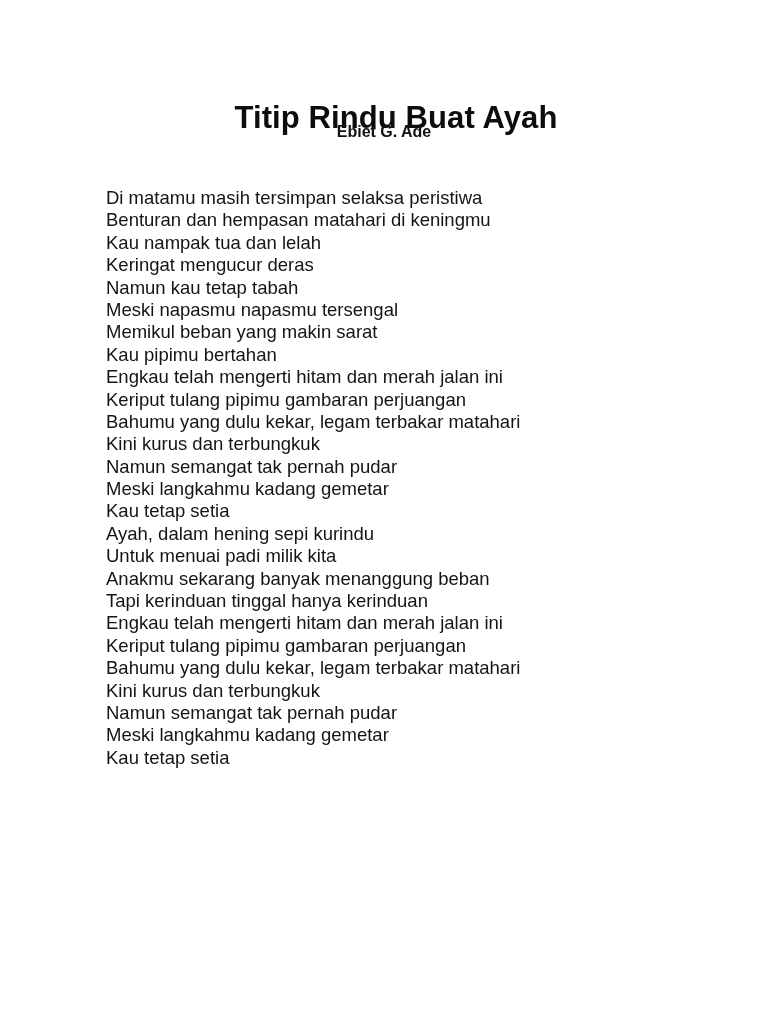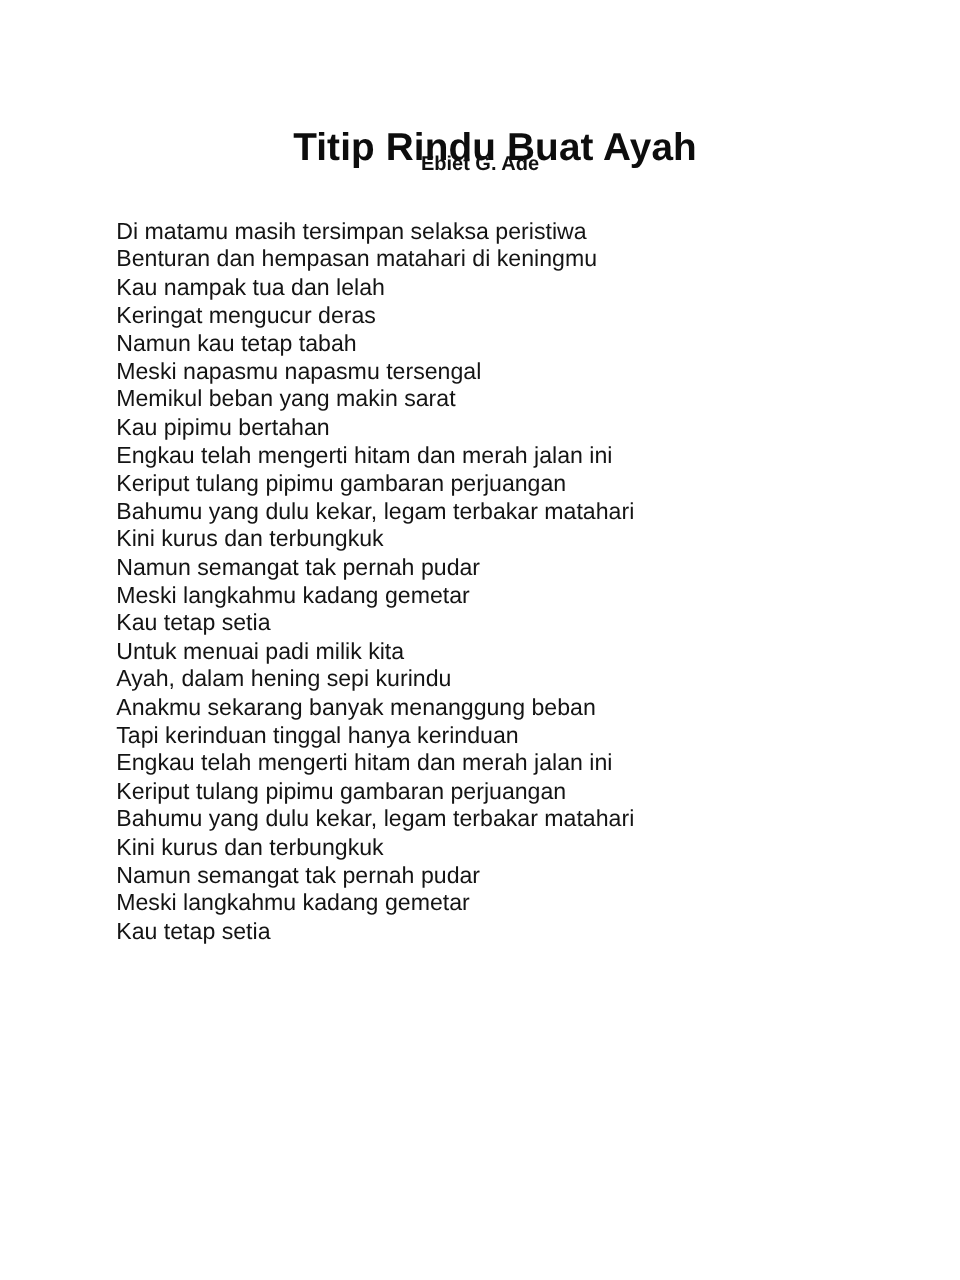--- a/index.html
+++ b/index.html
@@ -44,21 +44,21 @@
       font-weight: bold;
       font-size: 16px;
       line-height: 16px;
       color: #111111;
       margin: 0;
     }
     .lyrics {
       position: absolute;
       left: 93px;
       top: 174px;
-      margin: 0;
+      margin: 13px;
       padding: 0;
       list-style: none;
     }
     .lyrics li {
       font-size: 18.5px;
       line-height: 22.4px;
       height: 22.4px;
       white-space: nowrap;
       color: #141414;
     }
@@ -78,22 +78,22 @@
     <li>Meski napasmu napasmu tersengal</li>
     <li>Memikul beban yang makin sarat</li>
     <li>Kau pipimu bertahan</li>
     <li>Engkau telah mengerti hitam dan merah jalan ini</li>
     <li>Keriput tulang pipimu gambaran perjuangan</li>
     <li>Bahumu yang dulu kekar, legam terbakar matahari</li>
     <li>Kini kurus dan terbungkuk</li>
     <li>Namun semangat tak pernah pudar</li>
     <li>Meski langkahmu kadang gemetar</li>
     <li>Kau tetap setia</li>
+    <li>Ayah, dalam hening sepi kurindu</li>
     <li>Untuk menuai padi milik kita</li>
-    <li>Ayah, dalam hening sepi kurindu</li>
     <li>Anakmu sekarang banyak menanggung beban</li>
     <li>Tapi kerinduan tinggal hanya kerinduan</li>
     <li>Engkau telah mengerti hitam dan merah jalan ini</li>
     <li>Keriput tulang pipimu gambaran perjuangan</li>
     <li>Bahumu yang dulu kekar, legam terbakar matahari</li>
     <li>Kini kurus dan terbungkuk</li>
     <li>Namun semangat tak pernah pudar</li>
     <li>Meski langkahmu kadang gemetar</li>
     <li>Kau tetap setia</li>
   </ul>

